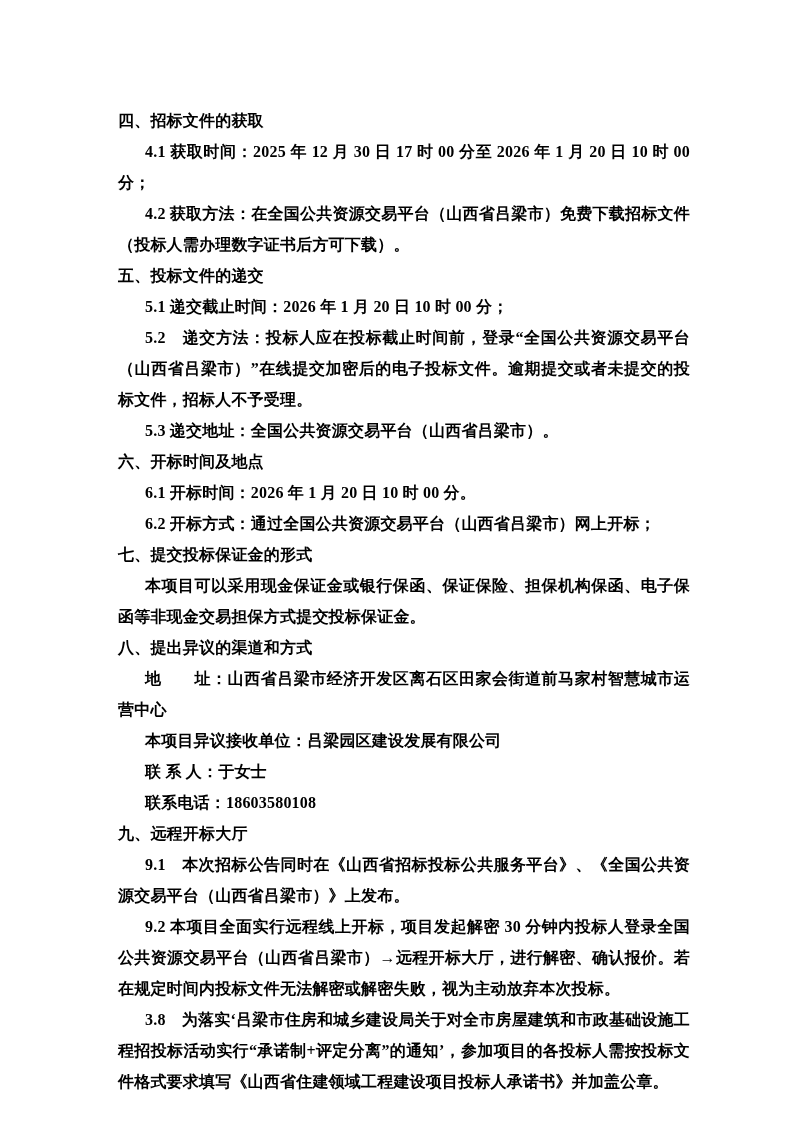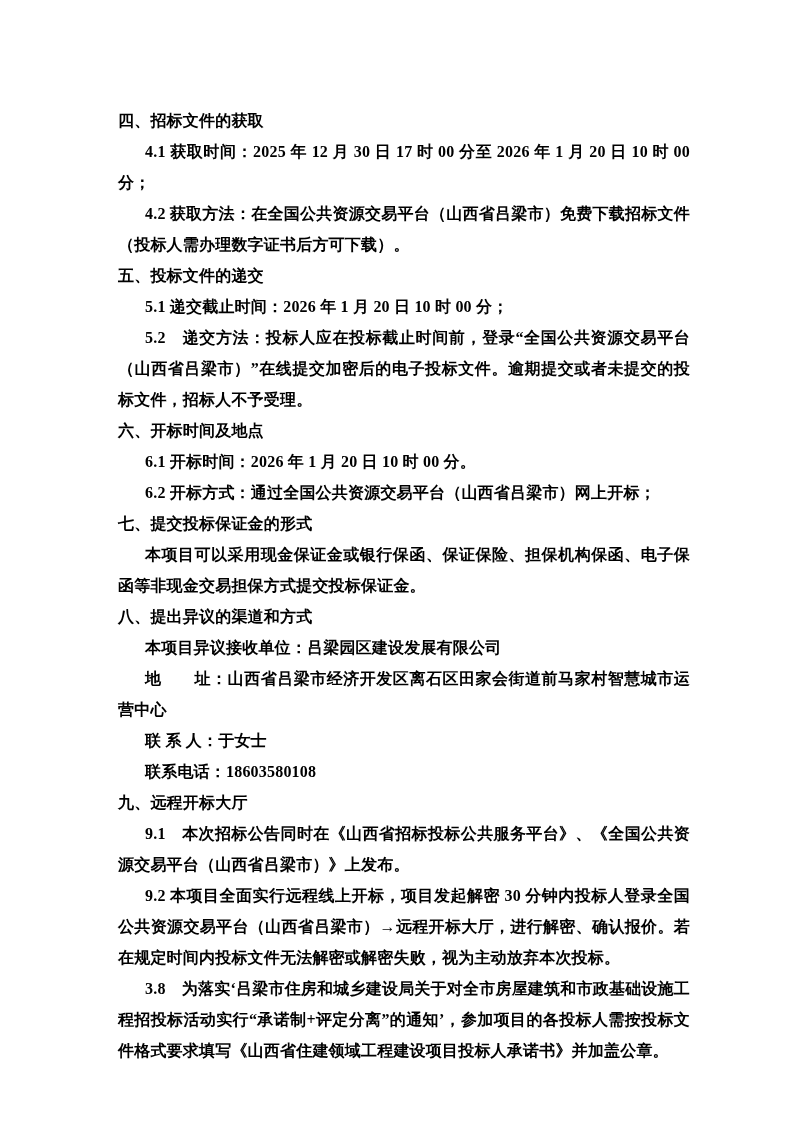--- a/index.html
+++ b/index.html
@@ -50,37 +50,38 @@
   <div class="doc-section">
     <p class="heading">四、招标文件的获取</p>
     <p class="indent">4.1 获取时间：2025 年 12 月 30 日 17 时 00 分至 2026 年 1 月 20 日 10 时 00 分；</p>
     <p class="indent">4.2 获取方法：在全国公共资源交易平台（山西省吕梁市）免费下载招标文件（投标人需办理数字证书后方可下载）。</p>
   </div>
 
   <div class="doc-section">
     <p class="heading">五、投标文件的递交</p>
     <p class="indent">5.1 递交截止时间：2026 年 1 月 20 日 10 时 00 分；</p>
     <p class="indent">5.2　递交方法：投标人应在投标截止时间前，登录“全国公共资源交易平台（山西省吕梁市）”在线提交加密后的电子投标文件。逾期提交或者未提交的投标文件，招标人不予受理。</p>
+    <p class="indent">5.3 递交地址：全国公共资源交易平台（山西省吕梁市）。</p>
   </div>
 
   <div class="doc-section">
     <p class="heading">六、开标时间及地点</p>
     <p class="indent">6.1 开标时间：2026 年 1 月 20 日 10 时 00 分。</p>
     <p class="indent">6.2 开标方式：通过全国公共资源交易平台（山西省吕梁市）网上开标；</p>
   </div>
 
   <div class="doc-section">
     <p class="heading">七、提交投标保证金的形式</p>
     <p class="indent">本项目可以采用现金保证金或银行保函、保证保险、担保机构保函、电子保函等非现金交易担保方式提交投标保证金。</p>
   </div>
 
   <div class="doc-section">
     <p class="heading">八、提出异议的渠道和方式</p>
+    <p class="indent">地　　址：山西省吕梁市经济开发区离石区田家会街道前马家村智慧城市运营中心</p>
     <p class="indent">本项目异议接收单位：吕梁园区建设发展有限公司</p>
-    <p class="indent">地　　址：山西省吕梁市经济开发区离石区田家会街道前马家村智慧城市运营中心</p>
     <p class="indent">联 系 人：于女士</p>
     <p class="indent">联系电话：18603580108</p>
   </div>
 
   <div class="doc-section">
     <p class="heading">九、远程开标大厅</p>
     <p class="indent">9.1　本次招标公告同时在《山西省招标投标公共服务平台》、《全国公共资源交易平台（山西省吕梁市）》上发布。</p>
     <p class="indent">9.2 本项目全面实行远程线上开标，项目发起解密 30 分钟内投标人登录全国公共资源交易平台（山西省吕梁市）→远程开标大厅，进行解密、确认报价。若在规定时间内投标文件无法解密或解密失败，视为主动放弃本次投标。</p>
     <p class="indent">3.8　为落实‘吕梁市住房和城乡建设局关于对全市房屋建筑和市政基础设施工程招投标活动实行“承诺制+评定分离”的通知’，参加项目的各投标人需按投标文件格式要求填写《山西省住建领域工程建设项目投标人承诺书》并加盖公章。</p>
   </div>

